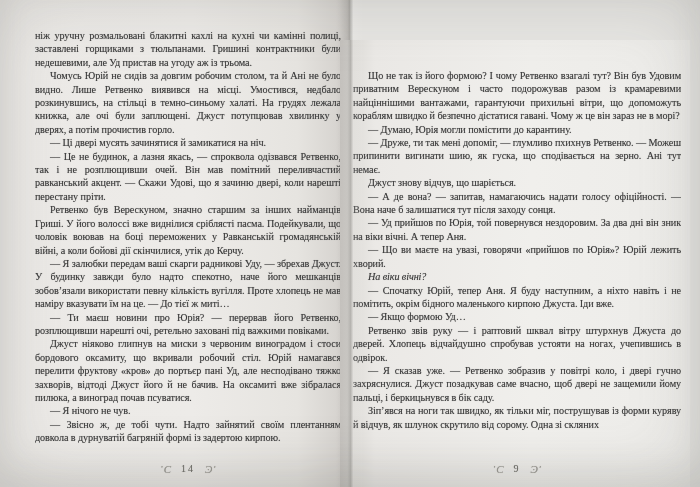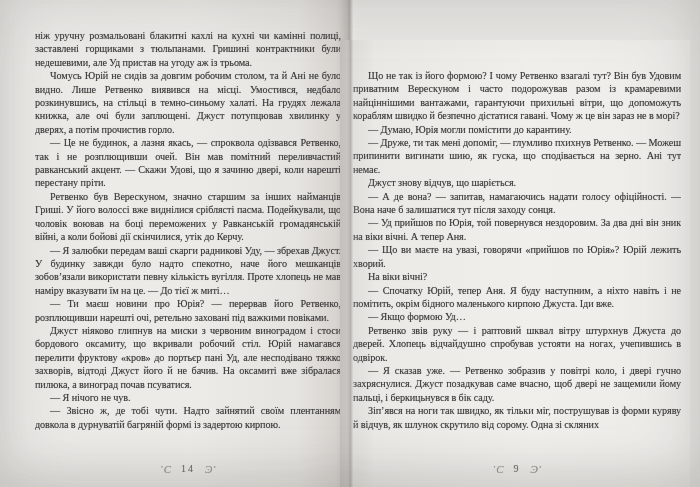--- a/index.html
+++ b/index.html
@@ -30,21 +30,21 @@
   .text{
     position:absolute;top:29px;height:428px;overflow:hidden;
     text-align:justify;color:#3b3b3b;
     font-size:10.2px;line-height:13.4px;letter-spacing:-0.1px;
     text-shadow:0 0 0.7px rgba(80,80,80,0.55);
   }
   .page.left  .text{left:35px;width:306px;}
   .page.right .text{left:13px;width:328px;}
   p.para{margin:0;padding:0;}
   p.para.indent{text-indent:15px;}
-  p.para.italic{}
+  p.para.italic{font-style:italic;}
   .footer{
     position:absolute;bottom:13px;text-align:center;
     color:#6f6e68;font-size:10px;letter-spacing:2px;
     text-shadow:0 0 0.7px rgba(110,110,105,0.5);
   }
   .page.left  .footer{left:35px;width:306px;}
   .page.right .footer{left:13px;width:328px;}
   .orn{
     font-style:italic;color:#9a9892;font-size:11px;letter-spacing:0;
     position:relative;top:1px;
@@ -54,20 +54,21 @@
 </head>
 <body>
 
 <div class="spread">
 
   <div class="page left">
     <div class="text">
 
     <p class="para">ніж уручну розмальовані блакитні кахлі на кухні чи камінні полиці, заставлені горщиками з тюльпанами. Гришині контрактники були недешевими, але Уд пристав на угоду аж із трьома.</p>
         <p class="para indent">Чомусь Юрій не сидів за довгим робочим столом, та й Ані не було видно. Лише Ретвенко виявився на місці. Умостився, недбало розкинувшись, на стільці в темно-синьому халаті. На грудях лежала книжка, але очі були заплющені. Джуст потупцював хвилинку у дверях, а потім прочистив горло.</p>
+        <p class="para indent">— Ці двері мусять зачинятися й замикатися на ніч.</p>
         <p class="para indent">— Це не будинок, а лазня якась, — спроквола одізвався Ретвенко, так і не розплющивши очей. Він мав помітний переливчастий равканський акцент. — Скажи Удові, що я зачиню двері, коли нарешті перестану пріти.</p>
         <p class="para indent">Ретвенко був Верескуном, значно старшим за інших найманців Гриші. У його волоссі вже виднілися сріблясті пасма. Подейкували, що чоловік воював на боці переможених у Равканській громадянській війні, а коли бойові дії скінчилися, утік до Керчу.</p>
         <p class="para indent">— Я залюбки передам ваші скарги радникові Уду, — збрехав Джуст. У будинку завжди було надто спекотно, наче його мешканців зобов’язали використати певну кількість вугілля. Проте хлопець не мав наміру вказувати їм на це. — До тієї ж миті…</p>
         <p class="para indent">— Ти маєш новини про Юрія? — перервав його Ретвенко, розплющивши нарешті очі, ретельно заховані під важкими повіками.</p>
         <p class="para indent">Джуст ніяково глипнув на миски з червоним виноградом і стоси бордового оксамиту, що вкривали робочий стіл. Юрій намагався перелити фруктову «кров» до портьєр пані Уд, але несподівано тяжко захворів, відтоді Джуст його й не бачив. На оксамиті вже зібралася пилюка, а виноград почав псуватися.</p>
         <p class="para indent">— Я нічого не чув.</p>
         <p class="para indent">— Звісно ж, де тобі чути. Надто зайнятий своїм плентанням довкола в дурнуватій багряній формі із задертою кирпою.</p>
       </div>
     <div class="footer">
       <span class="orn">῾Ϲ</span><span class="pagenum">14</span><span class="orn">Ͽ᾿</span>

